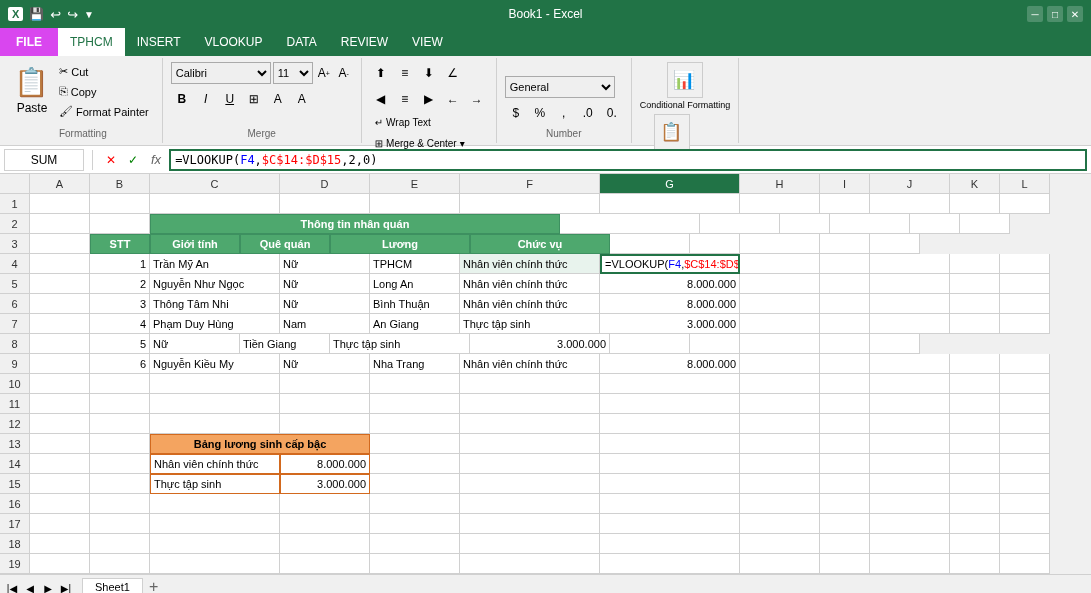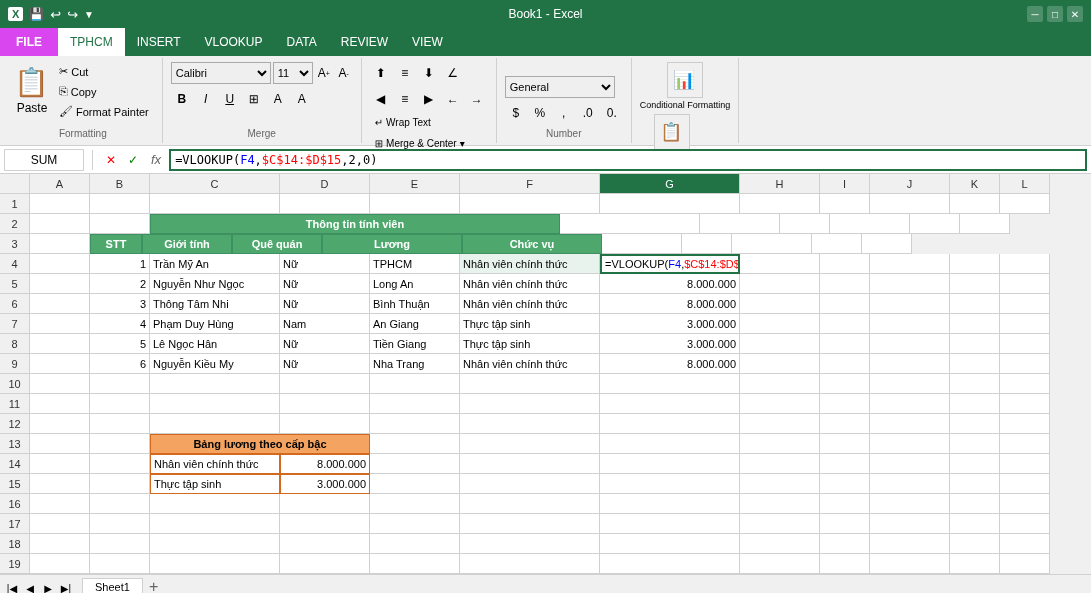--- a/index.html
+++ b/index.html
@@ -318,32 +318,32 @@
         <div class="cell" style="width:80px;"></div>
         <div class="cell" style="width:50px;"></div>
         <div class="cell" style="width:80px;"></div>
         <div class="cell" style="width:50px;"></div>
         <div class="cell" style="width:50px;"></div>
       </div>
 
       <div style="display:flex;">
         <div class="cell" style="width:60px;"></div>
         <div class="cell" style="width:60px;"></div>
-        <div class="cell header-cell" style="width:410px;justify-content:center;">Thông tin tính viên</div>
-        <div class="cell" style="width:140px;"></div>
-        <div class="cell" style="width:80px;"></div>
-        <div class="cell" style="width:50px;"></div>
-        <div class="cell" style="width:80px;"></div>
-        <div class="cell" style="width:50px;"></div>
-        <div class="cell" style="width:50px;"></div>
-      </div>
-
-      <div style="display:flex;">
-        <div class="cell" style="width:60px;"></div>
-        <div class="cell header-cell" style="width:52px;">STT</div>
+        <div class="cell header-cell" style="width:410px;justify-content:center;">Thông tin nhân quán</div>
+        <div class="cell" style="width:140px;"></div>
+        <div class="cell" style="width:80px;"></div>
+        <div class="cell" style="width:50px;"></div>
+        <div class="cell" style="width:80px;"></div>
+        <div class="cell" style="width:50px;"></div>
+        <div class="cell" style="width:50px;"></div>
+      </div>
+
+      <div style="display:flex;">
+        <div class="cell" style="width:60px;"></div>
+        <div class="cell header-cell" style="width:60px;">STT</div>
         <div class="cell header-cell" style="width:90px;">Giới tính</div>
         <div class="cell header-cell" style="width:90px;">Quê quán</div>
         <div class="cell header-cell" style="width:140px;">Lương</div>
         <div class="cell header-cell" style="width:140px;">Chức vụ</div>
         <div class="cell" style="width:80px;"></div>
         <div class="cell" style="width:50px;"></div>
         <div class="cell" style="width:80px;"></div>
         <div class="cell" style="width:50px;"></div>
         <div class="cell" style="width:50px;"></div>
       </div>
@@ -407,21 +407,20 @@
         <div class="cell" style="width:80px;"></div>
         <div class="cell" style="width:50px;"></div>
         <div class="cell" style="width:80px;"></div>
         <div class="cell" style="width:50px;"></div>
         <div class="cell" style="width:50px;"></div>
       </div>
 
       <div style="display:flex;">
         <div class="cell" style="width:60px;"></div>
         <div class="cell right-align" style="width:60px;">5</div>
-        <div class="cell" style="width:130px;">Lê Ngọc Hân</div>
         <div class="cell" style="width:90px;">Nữ</div>
         <div class="cell" style="width:90px;">Tiền Giang</div>
         <div class="cell" style="width:140px;">Thực tập sinh</div>
         <div class="cell right-align" style="width:140px;">3.000.000</div>
         <div class="cell" style="width:80px;"></div>
         <div class="cell" style="width:50px;"></div>
         <div class="cell" style="width:80px;"></div>
         <div class="cell" style="width:50px;"></div>
         <div class="cell" style="width:50px;"></div>
       </div>
@@ -482,21 +481,21 @@
         <div class="cell" style="width:80px;"></div>
         <div class="cell" style="width:50px;"></div>
         <div class="cell" style="width:80px;"></div>
         <div class="cell" style="width:50px;"></div>
         <div class="cell" style="width:50px;"></div>
       </div>
 
       <div style="display:flex;">
         <div class="cell" style="width:60px;"></div>
         <div class="cell" style="width:60px;"></div>
-        <div class="cell center-align" style="width:220px;background:#f4a460;border:1px solid #d2691e;font-weight:bold;">Bảng lương theo cấp bậc</div>
+        <div class="cell center-align" style="width:220px;background:#f4a460;border:1px solid #d2691e;font-weight:bold;">Bảng lương sinh cấp bậc</div>
         <div class="cell" style="width:90px;"></div>
         <div class="cell" style="width:140px;"></div>
         <div class="cell" style="width:140px;"></div>
         <div class="cell" style="width:80px;"></div>
         <div class="cell" style="width:50px;"></div>
         <div class="cell" style="width:80px;"></div>
         <div class="cell" style="width:50px;"></div>
         <div class="cell" style="width:50px;"></div>
       </div>
 

